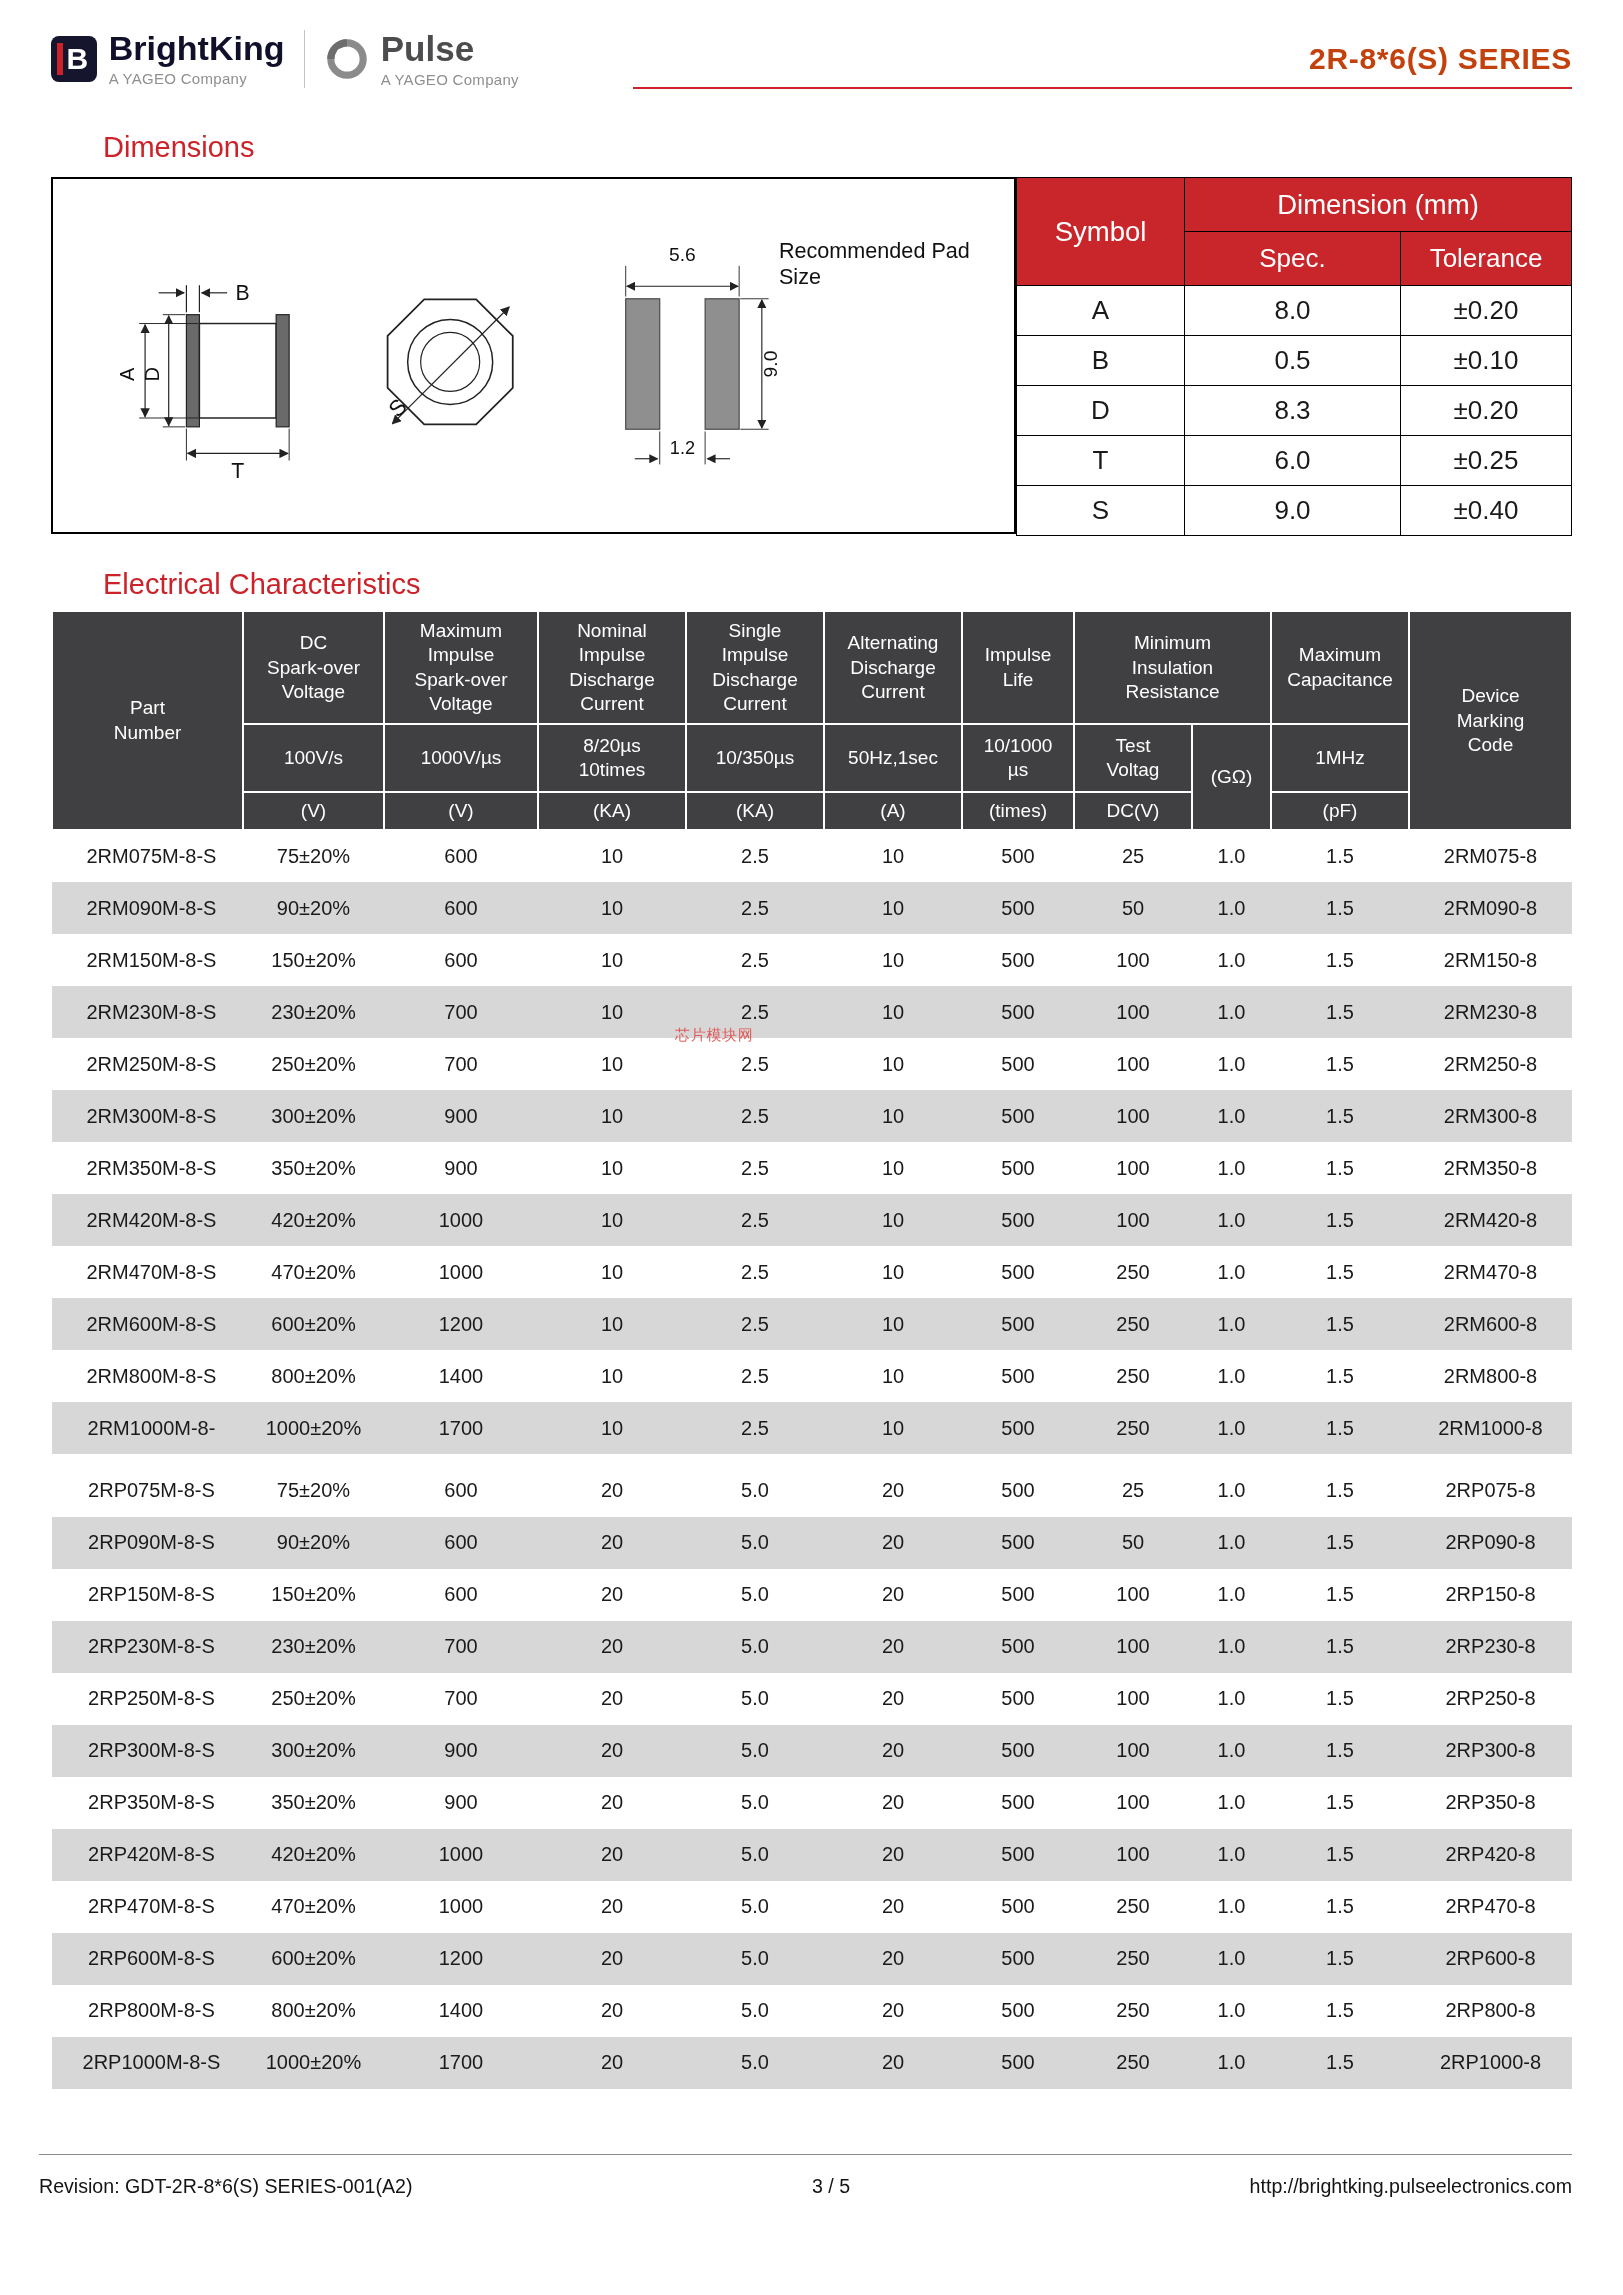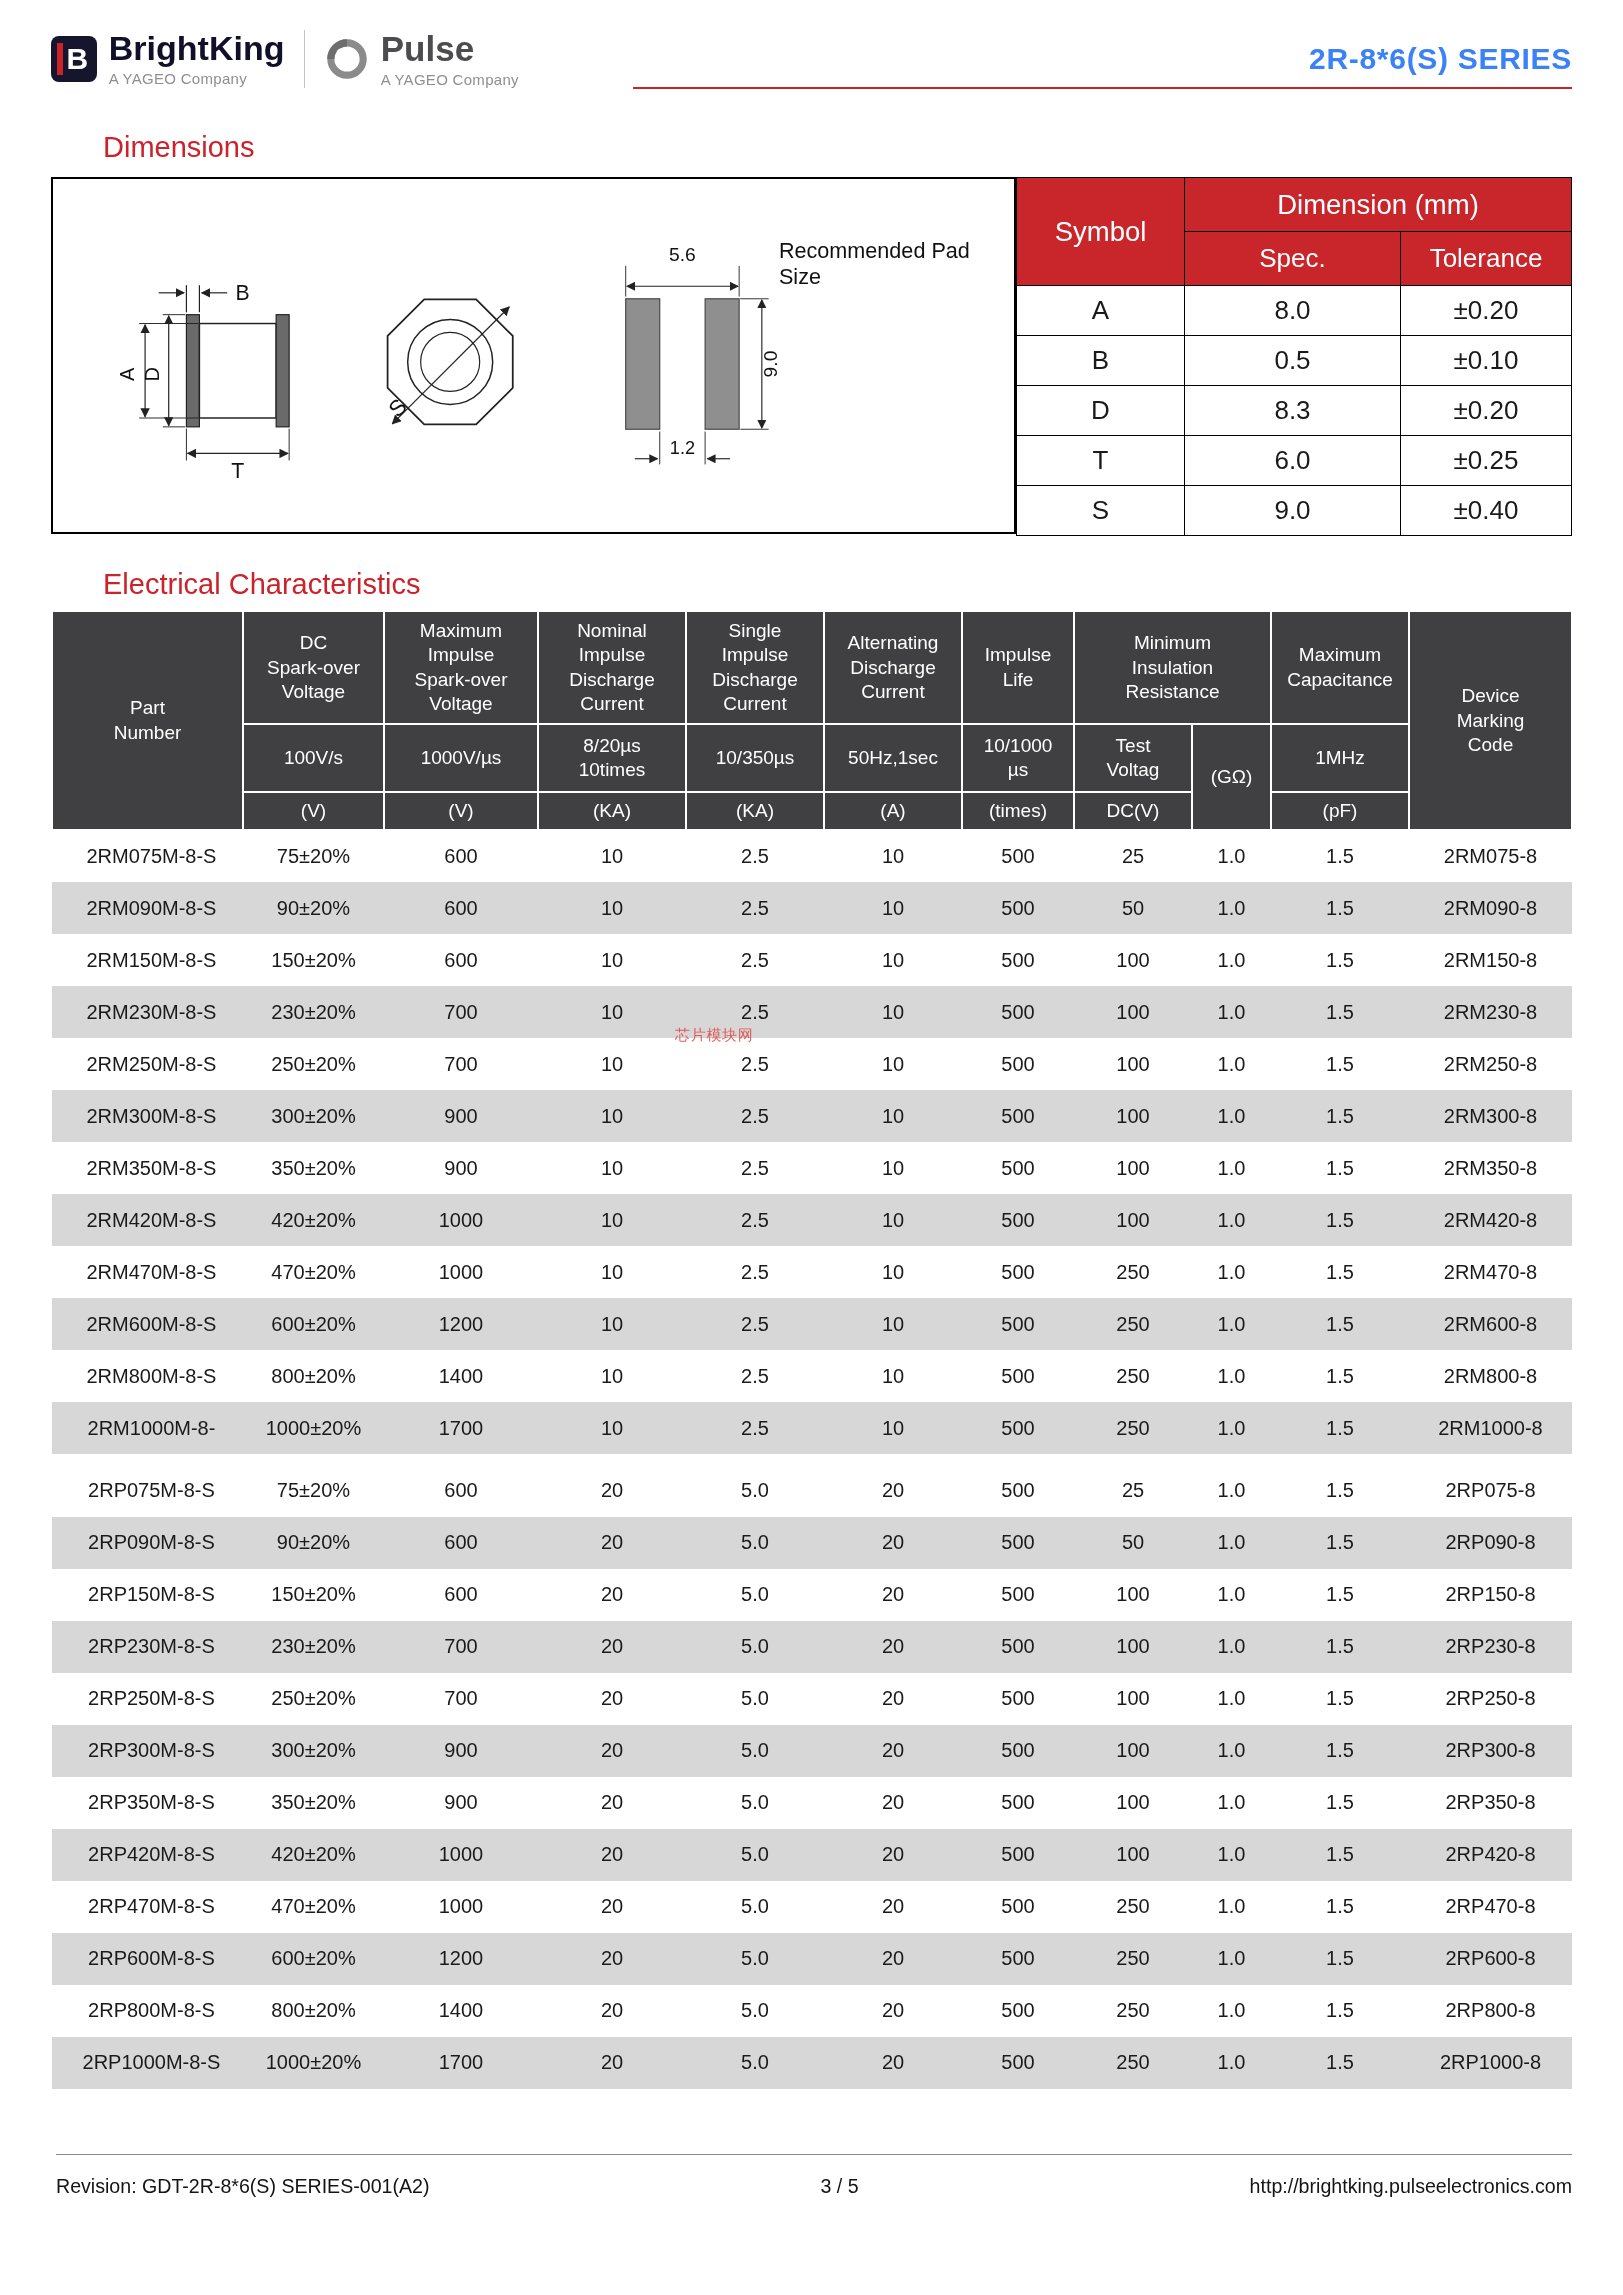--- a/index.html
+++ b/index.html
@@ -18,21 +18,21 @@
     width:46px; height:46px; background:#15152d; border-radius:7.9px;
     position:relative; display:flex; align-items:center; justify-content:center;
   }
   .bk-icon::before { content:""; position:absolute; left:5.9px; top:7.2px; bottom:7.2px; width:5.9px; background:#cc2229; }
   .bk-icon span { color:#ffffff; font-weight:bold; font-size:30px; margin-left:6.5px; line-height:1; }
   .bk-name { font-size:34px; font-weight:bold; color:#10102a; line-height:1; }
   .pulse-name { font-size:35px; font-weight:bold; color:#4c4c4e; line-height:1; }
   .tagline { font-size:15px; color:#8f8f8f; margin-top:5.2px; letter-spacing:0.3px; }
   .v-divider { width:1.3px; height:58px; background:#c3c3c3; margin:0 19.6px; }
   .title-area { flex:1; display:flex; flex-direction:column; align-items:flex-end; padding-top:17px; }
-  .series-title { color:#3b82f6; font-size:30px; font-weight:bold; letter-spacing:0.7px; }
+  .series-title { color:#c2410c; font-size:30px; font-weight:bold; letter-spacing:0.7px; }
   .red-rule { width:100%; height:2.6px; background:#cc2229; margin-top:10.5px; }
 
   
   .section-heading { color:#cc2229; font-size:29px; font-weight:normal; margin:42px 0 13px 52px; }
   .section-heading.elec { margin-top:32px; margin-bottom:9.2px; }
 
   
   .dim-row { display:flex; align-items:stretch; }
   .draw-box {
     flex:1; border:2px solid #000; height:357px;
@@ -66,21 +66,21 @@
   }
   .etable tbody tr.alt td { background:#d7d7d7; }
   .etable td.part-col { text-align:center; padding-left:11.8px; }
   .etable tr.group-gap td { height:10.5px; background:#ffffff; padding:0; }
 
   
   .watermark {
     position:absolute; left:675px; top:1026px;
     color:rgba(226,77,77,0.9); font-size:15px; letter-spacing:0.7px;
   }
-  .footer { position:absolute; left:56px; right:51px; top:2154px;text-align:right; }
+  .footer { position:absolute; left:39px; right:51px; top:2154px;text-align:right; }
   .footer-line { height:1.3px; background:#8a8a8a; }
   .footer-row { display:flex; justify-content:space-between; margin-top:19.6px; font-size:19.6px; color:#141414; }
 </style>
 </head>
 <body>
 
 <div class="page">
 
   <header class="top-header">
     <div class="logos">

